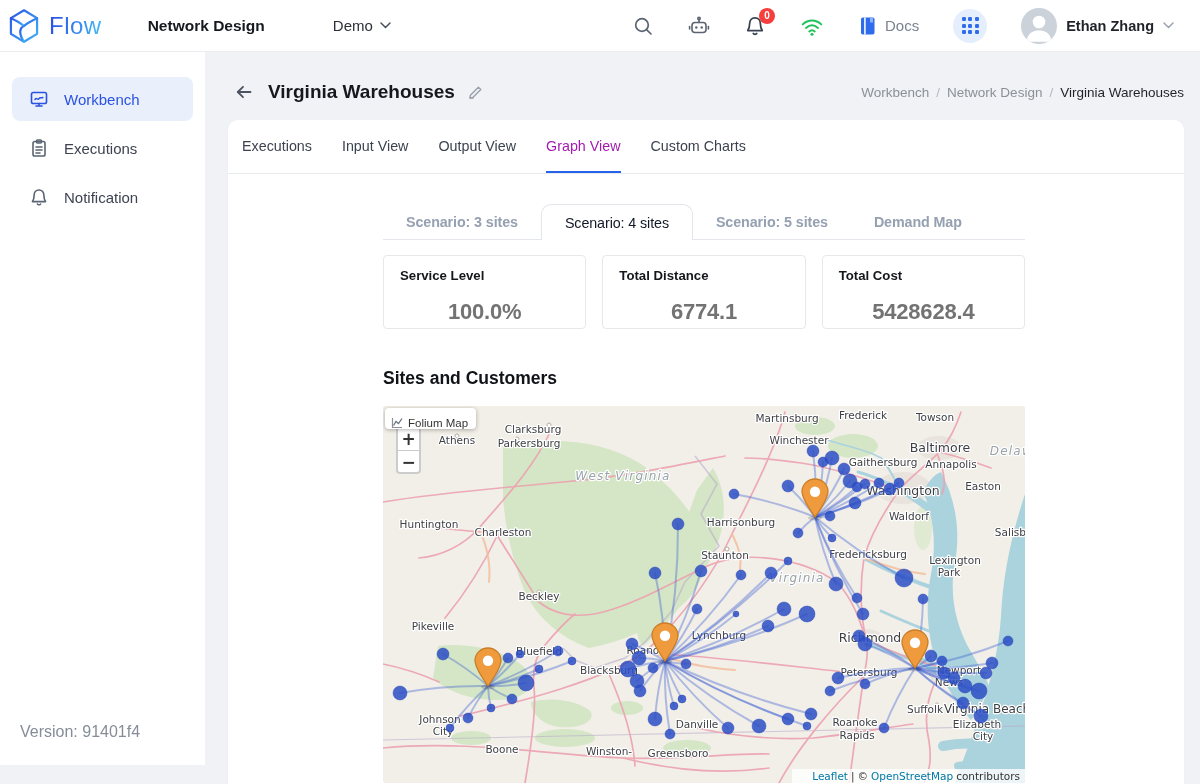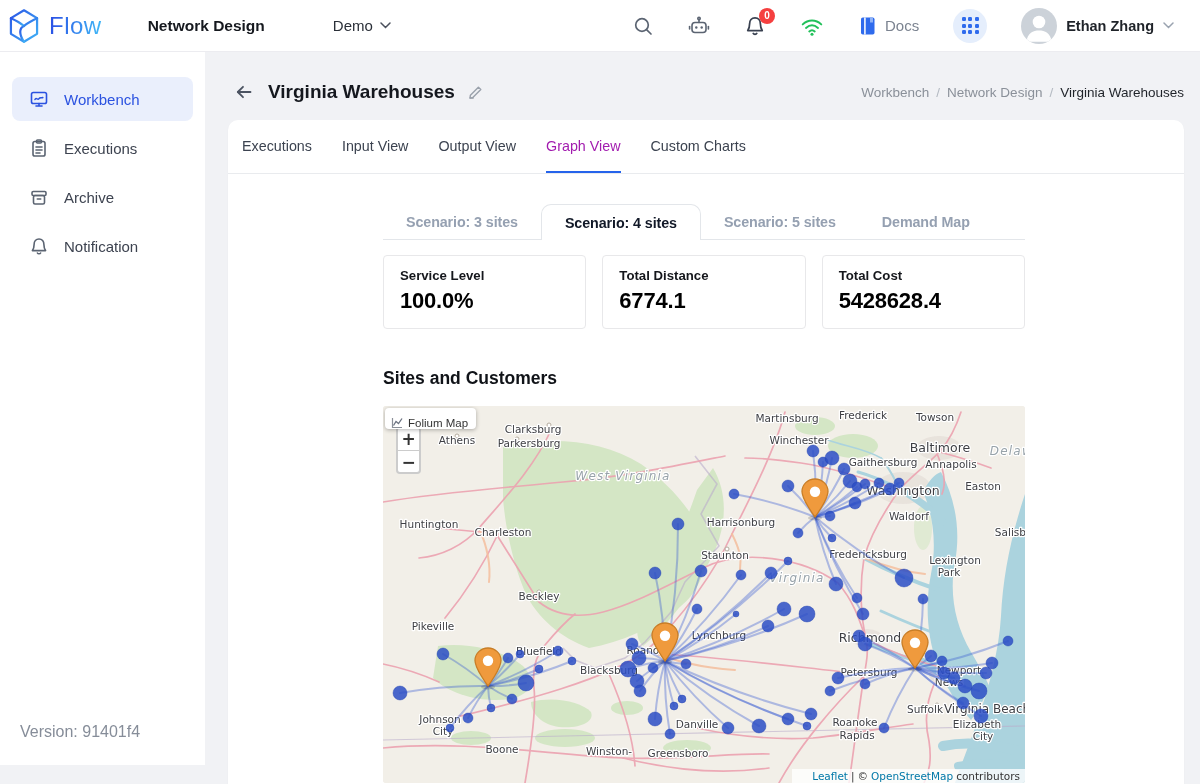--- a/index.html
+++ b/index.html
@@ -58,27 +58,27 @@
   .tabs-row { height:54px; display:flex; gap:30px; padding-left:14px; border-bottom:1px solid #e9ebee; }
   .tab { line-height:53px; font-size:14.3px; color:#3c4350; cursor:pointer; border-bottom:2px solid transparent; }
   .tab.active { color:#a21caf; border-bottom-color:#2563eb; }
 
   .content-col { width:642px; margin-left:155px; }
 
   .stabs-row { margin-top:31px; height:35px; display:flex; align-items:flex-end; border-bottom:1px solid #e3e6ea; }
   .stab { height:35px; display:inline-flex; align-items:center; padding:0 23px; font-size:14.3px;
     font-weight:600; color:#95a0b1; cursor:pointer; letter-spacing:-.1px; }
   .stab.active { background:#fff; border:1px solid #e3e6ea; border-bottom:none; border-radius:10px 10px 0 0;
-    color:#111827; font-weight:700; height:36px; margin-bottom:-1px; position:relative;
+    color:#111827; font-weight:400; height:36px; margin-bottom:-1px; position:relative;
     box-shadow:0 1px 0 #fff; }
 
   .metrics-row { margin-top:15px; display:flex; gap:16px; }
   .metric-card { flex:1; height:74px; border:1px solid #e8e8ea; border-radius:4px; padding:12px 16px; background:#fff; }
   .metric-label { font-size:13.2px; font-weight:700; color:#15171c; }
-  .metric-value { margin-top:5px; font-size:22px; font-weight:700; color:#000000; letter-spacing:-.2px; }
+  .metric-value { margin-top:16px; font-size:22px; font-weight:700; color:#737373; letter-spacing:-.2px;text-align:center; }
 
   .section-title { margin-top:39px; font-size:17.5px; font-weight:700; color:#101318; }
 
   
   .map { position:relative; margin-top:17px; width:642px; height:377px; border-radius:3px;
     overflow:hidden; background:#f2efe8; }
   .map svg.base { position:absolute; inset:0; }
   .mlb { fill:#3f4045; stroke:#ffffff; stroke-width:2.4px; paint-order:stroke; stroke-linejoin:round;
     font-family:"DejaVu Sans", sans-serif; text-anchor:middle; }
   .mlb.st { fill:#98a3aa; font-style:italic; letter-spacing:1.2px; }
@@ -214,28 +214,20 @@
     </div>
     <div class="side-item">
       <svg width="20" height="20" viewBox="0 0 20 20" fill="none" stroke-width="1.6" stroke-linecap="round">
         <rect x="4" y="3.5" width="12" height="14.5" rx="1.8"></rect>
         <rect x="7.5" y="2" width="5" height="3" rx="1"></rect>
         <line x1="7" y1="9" x2="13" y2="9"></line>
         <line x1="7" y1="12" x2="13" y2="12"></line>
         <line x1="7" y1="15" x2="11" y2="15"></line>
       </svg>
       <span>Executions</span>
-    </div>
-    <div class="side-item">
-      <svg width="20" height="20" viewBox="0 0 20 20" fill="none" stroke-width="1.6" stroke-linecap="round">
-        <rect x="3" y="4.5" width="14" height="4" rx="1.2"></rect>
-        <rect x="4.5" y="8.5" width="11" height="8.5" rx="1.5"></rect>
-        <line x1="8.3" y1="12" x2="11.7" y2="12"></line>
-      </svg>
-      <span>Archive</span>
     </div>
     <div class="side-item">
       <svg width="20" height="20" viewBox="0 0 20 20" fill="none" stroke-width="1.6" stroke-linecap="round">
         <path d="M10,3 C6.9,3 5.1,5.4 5.1,8.4 C5.1,12 4.1,13.5 3.4,14.6 L16.6,14.6 C15.9,13.5 14.9,12 14.9,8.4 C14.9,5.4 13.1,3 10,3 Z" stroke-linejoin="round"></path>
         <path d="M8.4,17 C8.9,18 11.1,18 11.6,17"></path>
       </svg>
       <span>Notification</span>
     </div>
   </div>
   <div class="side-version">Version: 91401f4</div>

